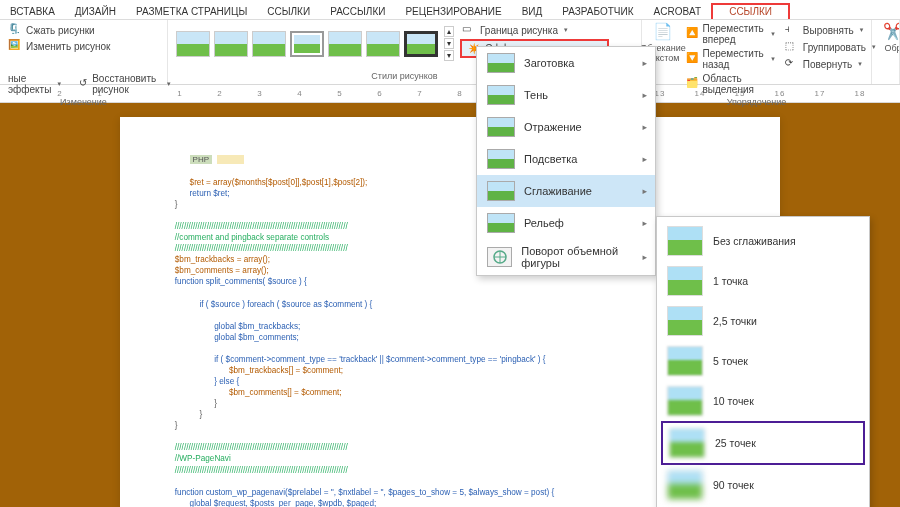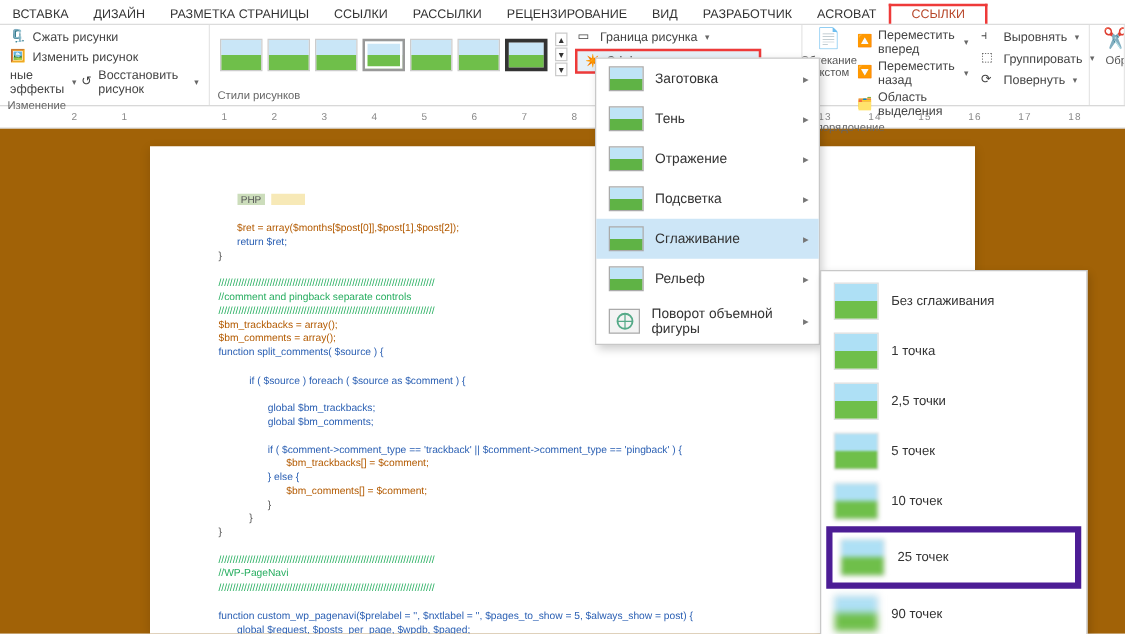--- a/index.html
+++ b/index.html
@@ -4,21 +4,21 @@
 <style>
 * { margin: 0; padding: 0; box-sizing: border-box; font-family: "Segoe UI", Tahoma, sans-serif; }
 body { width: 900px; height: 507px; background: #f4f4f4; overflow: hidden; font-size: 11px; color: #333; }
 
 .tabbar { display: flex; background: #fff; border-bottom: 1px solid #dcdcdc; height: 20px; align-items: flex-end; }
 .tab { padding: 3px 10px 2px; font-size: 10px; color: #333; cursor: pointer; text-align: right; }
 .tab.active { color: #b7472a; border: 2px solid #ee3a39; border-bottom: none; padding: 1px 16px 2px; }
 
 .ribbon { display: flex; background: #fff; height: 65px; border-bottom: 1px solid #d8d8d8; position: relative; }
 .ribbon-group { display: flex; flex-direction: column; justify-content: space-between; border-right: 1px solid #e6e6e6; padding: 2px 6px; }
-.group-label { text-align: left; font-size: 9px; color: #666; padding: 1px 0; }
+.group-label { text-align: center; font-size: 9px; color: #666; padding: 1px 0; }
 .small-btn { display: flex; align-items: center; gap: 4px; font-size: 10px; color: #444; padding: 1px 2px; cursor: pointer; }
 .small-btn .ico { width: 14px; height: 14px; display: inline-block; }
 .gallery { display: flex; gap: 4px; padding: 4px 2px; align-items: center; }
 .thumb { width: 34px; height: 26px; border: 1px solid #ccc; background: linear-gradient(#c9e6f7 50%, #6fbf4a 50%); }
 .thumb.frame { box-shadow: inset 0 0 0 2px #fff; border: 2px solid #999; }
 .thumb.dark { border: 3px solid #333; }
 
 .effects-btn { display: flex; align-items: center; gap: 5px; padding: 2px 6px; border: 2px solid #ee3a39; background: #e6f0f7; font-size: 10px; }
 .side-stack { display: flex; flex-direction: column; gap: 1px; }
 
@@ -34,21 +34,21 @@
 .menu-item { display: flex; align-items: center; gap: 9px; padding: 6px 10px; font-size: 11px; color: #333; cursor: pointer; position: relative; }
 .menu-item:hover, .menu-item.hover { background: #cde6f7; }
 .menu-item .arrow { position: absolute; right: 8px; color: #777; font-size: 9px; }
 .menu-item .pic { width: 28px; height: 20px; background: linear-gradient(#bfe4f7 50%, #5fb345 50%); border: 1px solid #aaa; }
 .menu-item.rot .pic { background: #f3f3f3; display:flex; align-items:center; justify-content:center; }
 .menu-item.rot .pic svg { width: 16px; height: 16px; }
 
 .menu2 { position: absolute; left: 656px; top: 176px; width: 214px; background: #fff; border: 1px solid #c8c8c8; box-shadow: 2px 3px 7px rgba(0,0,0,.2); z-index: 21; padding: 4px; margin-top: 40px; }
 .sub-item { display: flex; align-items: center; gap: 10px; padding: 5px 6px; font-size: 10.5px; color: #333; cursor: pointer; }
 .sub-item .pic2 { width: 36px; height: 30px; background: linear-gradient(#aee0f5 48%, #6fbf4a 48%); border: 1px solid #ddd; }
-.sub-item.hl { border: 5px solid #4c1d95; align-items: center; }
+.sub-item.hl { border: 2px solid #4c1d95; align-items: center; }
 .sub-divider { height: 1px; background: #e2e2e2; margin: 3px 0; }
 .sub-footer { display:flex; align-items:center; gap:8px; padding: 6px; font-size:10px; color:#555; }
 .sub-footer .box { width:14px; height:14px; border:1px solid #bbb; }
 
 .ico-wrap { width:30px; display:flex; flex-direction:column; align-items:center; font-size:9px; color:#555; gap:1px;}
 .ico-wrap svg, .ico-wrap .glyph { width:20px; height:20px; }
 .glyph { font-size: 16px; text-align:center; line-height:20px; }
 .tri { font-size: 7px; color: #666; margin-left: 2px;}
 </style>
 </head>
@@ -71,21 +71,21 @@
   <div class="ribbon-group" style="width:168px">
     <div>
       <div class="small-btn">
           <span class="ico">🗜️</span>
           <span>Сжать рисунки</span>
         </div>
       <div class="small-btn">
           <span class="ico">🖼️</span>
           <span>Изменить рисунок</span>
         </div>
-      <div style="display:flex; ">
+      <div style="display:flex; gap:14px;margin-top:18px;">
         <div class="small-btn">
             <span>ные эффекты</span>
             <span class="tri">▾</span>
           </div>
         <div class="small-btn">
             <span class="ico">↺</span>
             <span>Восстановить рисунок</span>
             <span class="tri">▾</span>
           </div>
       </div>

